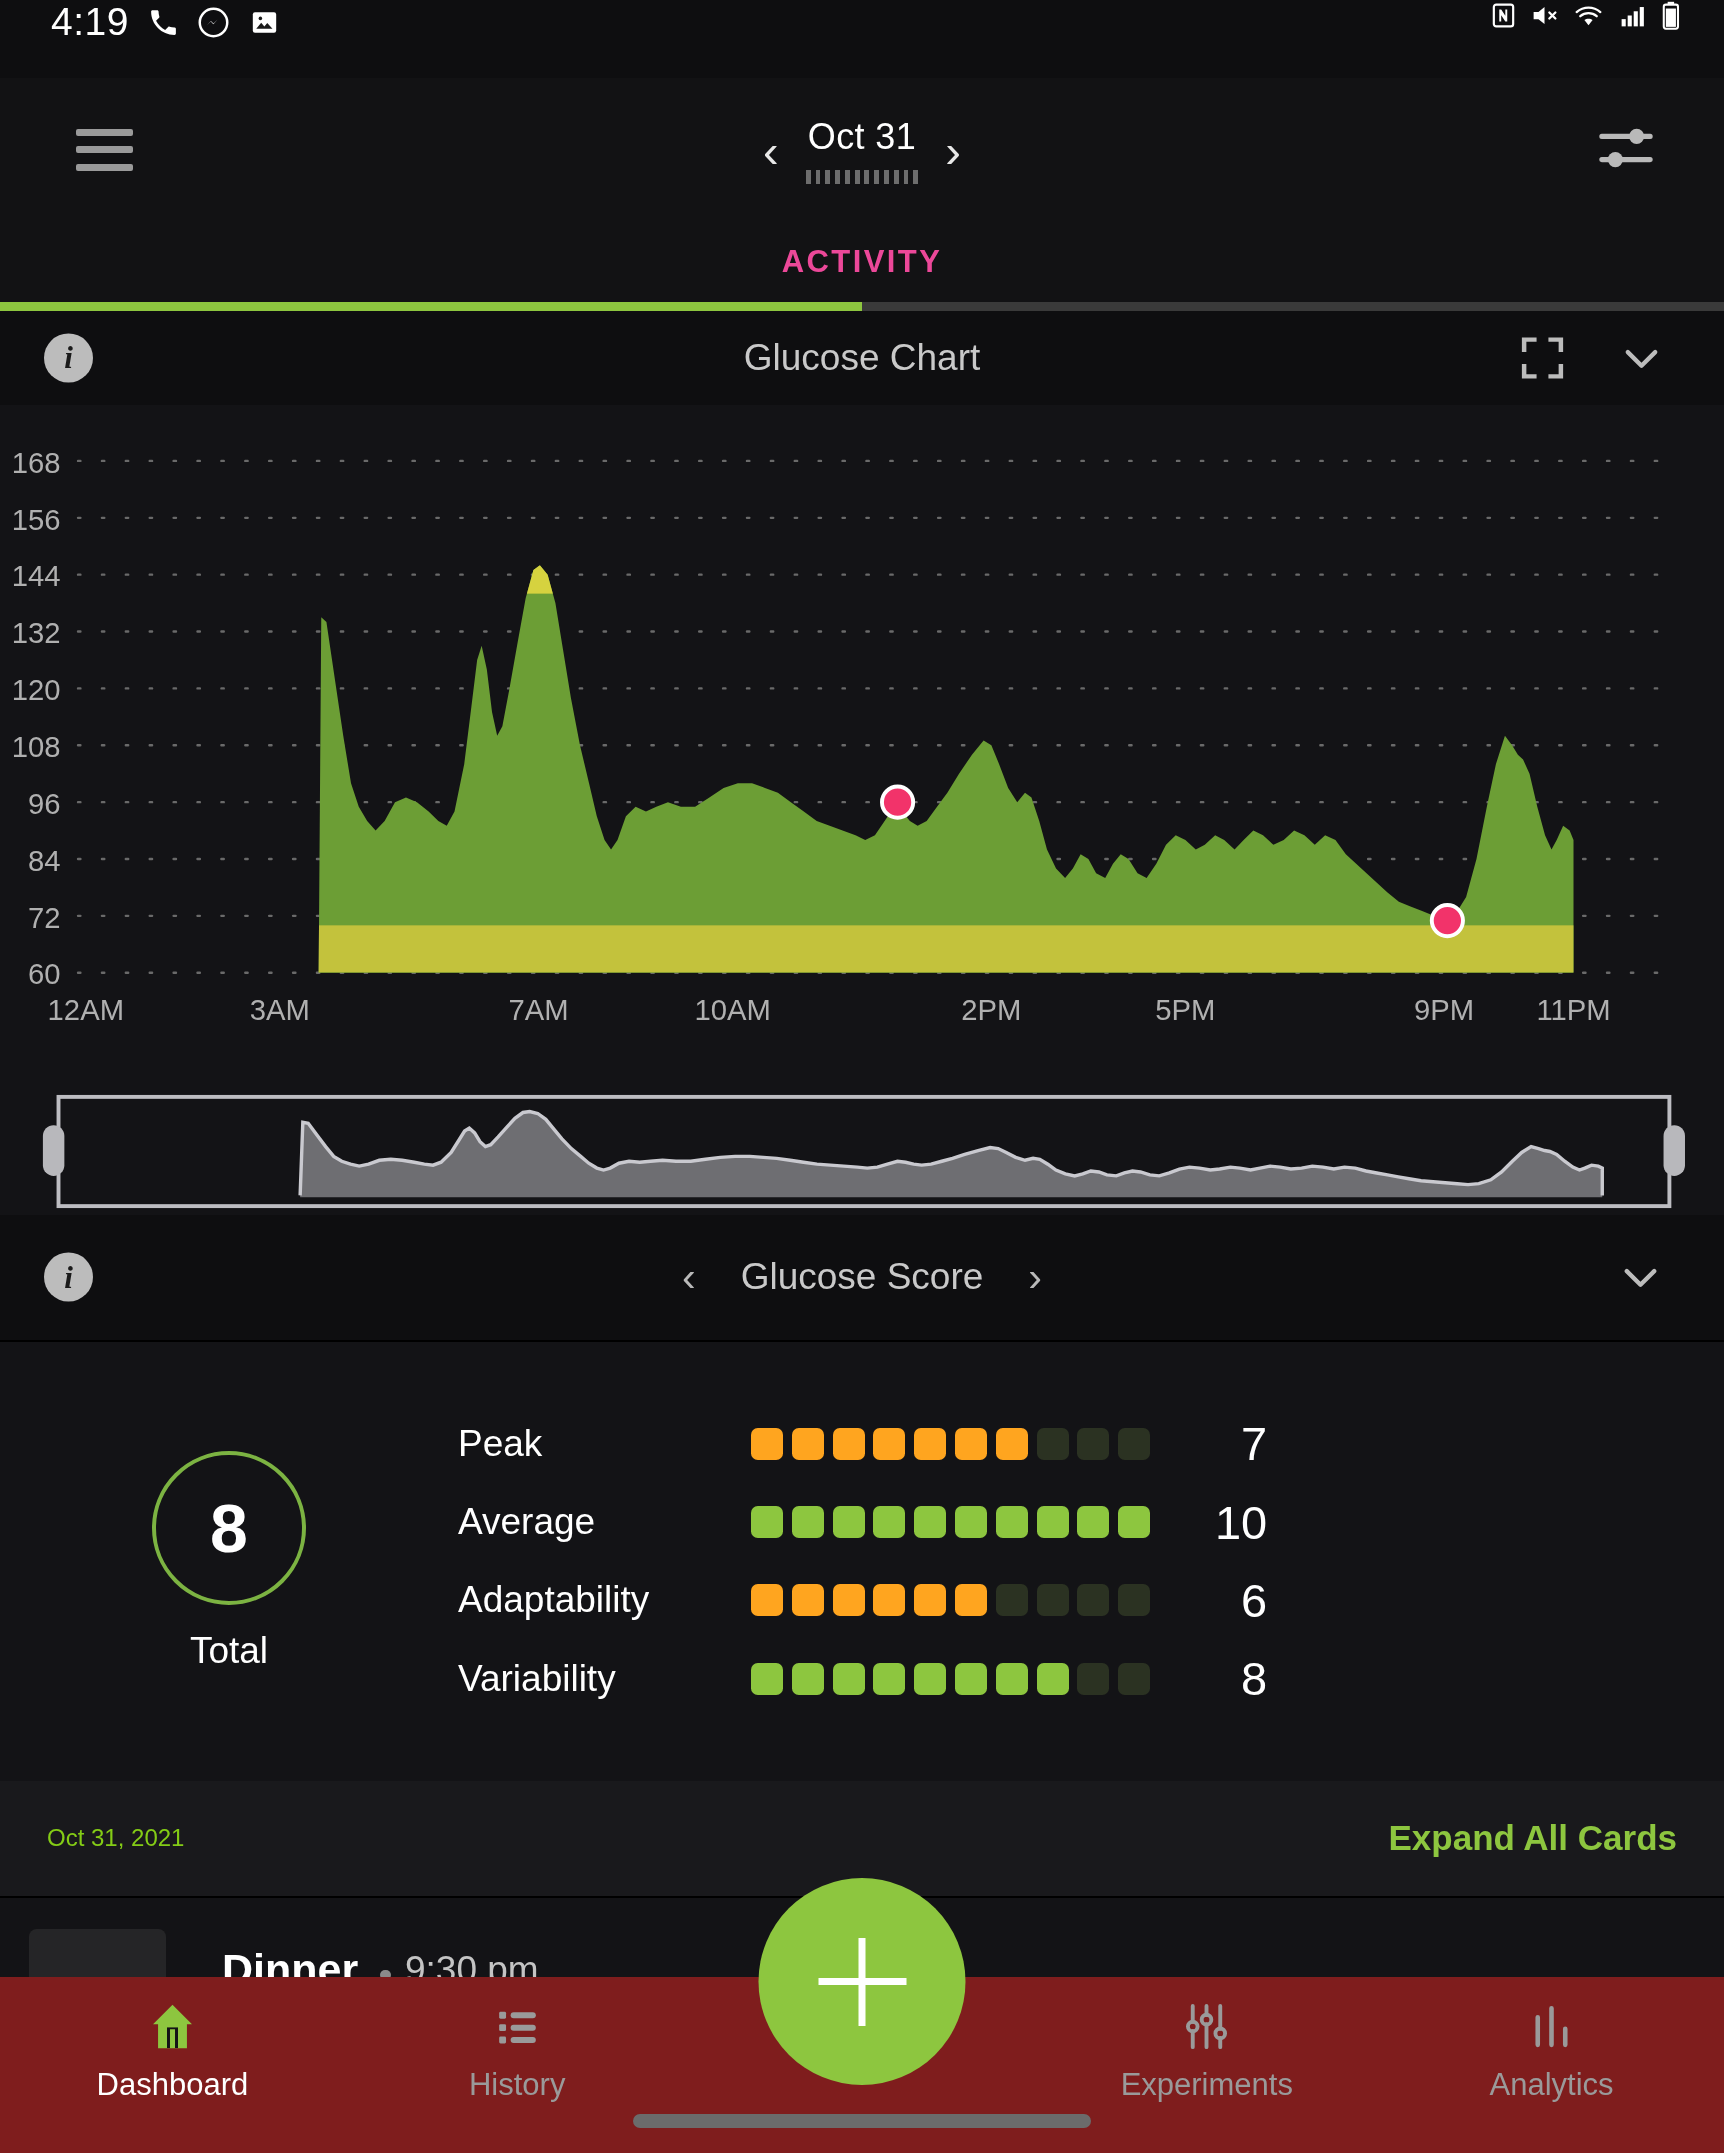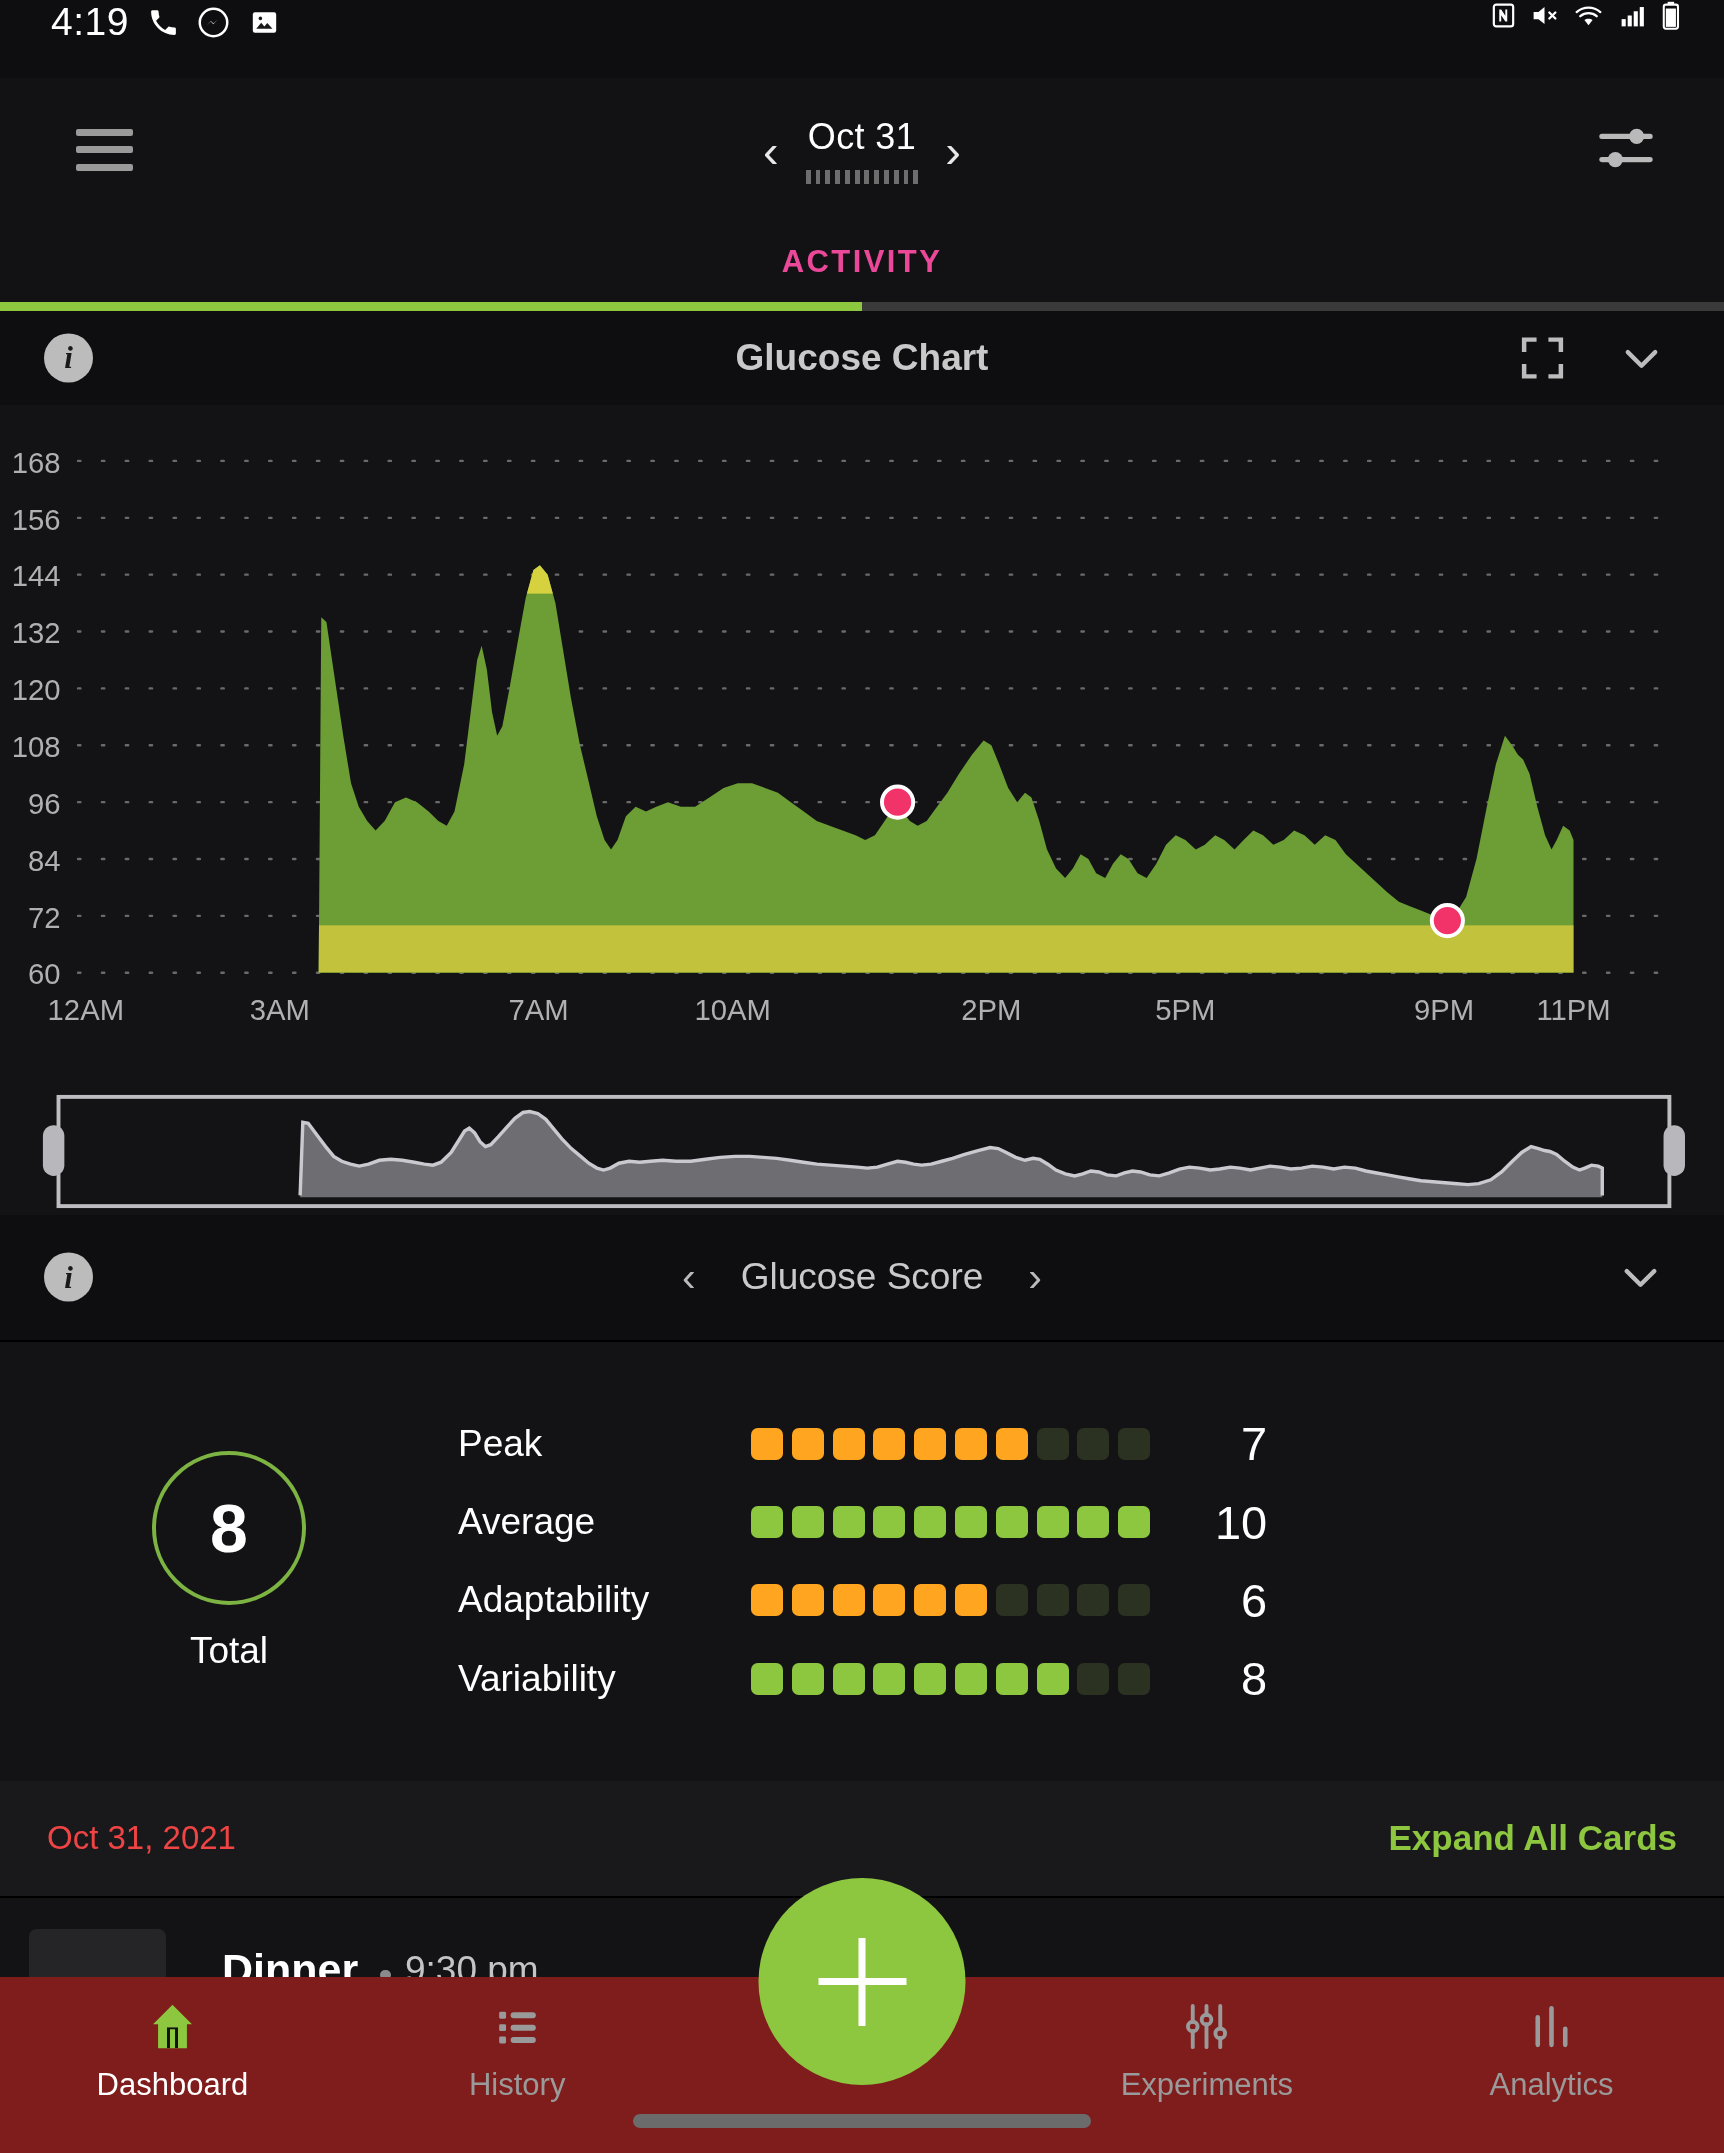--- a/index.html
+++ b/index.html
@@ -47,21 +47,21 @@
   .tabline .off { width:50%; background:#3a3a3a; }
 
   
   .cardhead { height:94px; background:#0e0e10; position:relative;
               display:flex; align-items:center; justify-content:center; }
   .infoico { position:absolute; left:44px; top:50%; transform:translateY(-50%);
              width:49px; height:49px; border-radius:50%; background:#bcbcbc;
              color:#1a1a1a; font-size:31px; font-weight:bold; font-style:italic;
              display:flex; align-items:center; justify-content:center;
              font-family:"Liberation Serif", serif; cursor:pointer; }
-  .cardtitle { color:#c9c9c9; font-size:37px;font-weight:bold; }
+  .cardtitle { color:#c9c9c9; font-size:37px; }
   .head-right { position:absolute; right:59px; top:50%; transform:translateY(-50%);
                 display:flex; align-items:center; gap:51px; }
 
   
   .chartzone { position:relative; background:#131316; height:683px; }
   .chartsvg { display:block; }
 
   
   .minimap { position:relative; background:#131316; height:127px; }
 
@@ -88,21 +88,21 @@
   .metric { display:flex; align-items:center; }
   .m-label { width:293px; color:#fff; font-size:37px; }
   .m-bar { display:flex; gap:8.8px; }
   .seg { width:32px; height:32px; border-radius:6.8px; }
   .m-val { width:117px; text-align:right; color:#fff; font-size:47px; }
 
   
   .daterow { height:117px; background:#19191c; display:flex; align-items:center;
              justify-content:space-between; padding:0 47px;
              border-bottom:2.9px solid #000; }
-  .daterow .d { color:#ef4444; font-size:33px; }
+  .daterow .d { color:#84cc16; font-size:24px; }
   .daterow .x { color:#8dc63f; font-size:35px; font-weight:bold; cursor:pointer; }
 
   
   .dinner { height:115px; background:#131316; position:relative; overflow:hidden; }
   .dthumb { position:absolute; left:29px; top:31px; width:137px; height:107px;
             background:#252527; border-radius:7.8px; }
   .dtitle { position:absolute; left:222px; top:47px; color:#fff;
             font-size:43px; font-weight:bold; }
   .dsep { position:absolute; left:380px; top:72px; width:10.7px; height:10.7px;
           background:#8a8a8a; border-radius:50%; }

